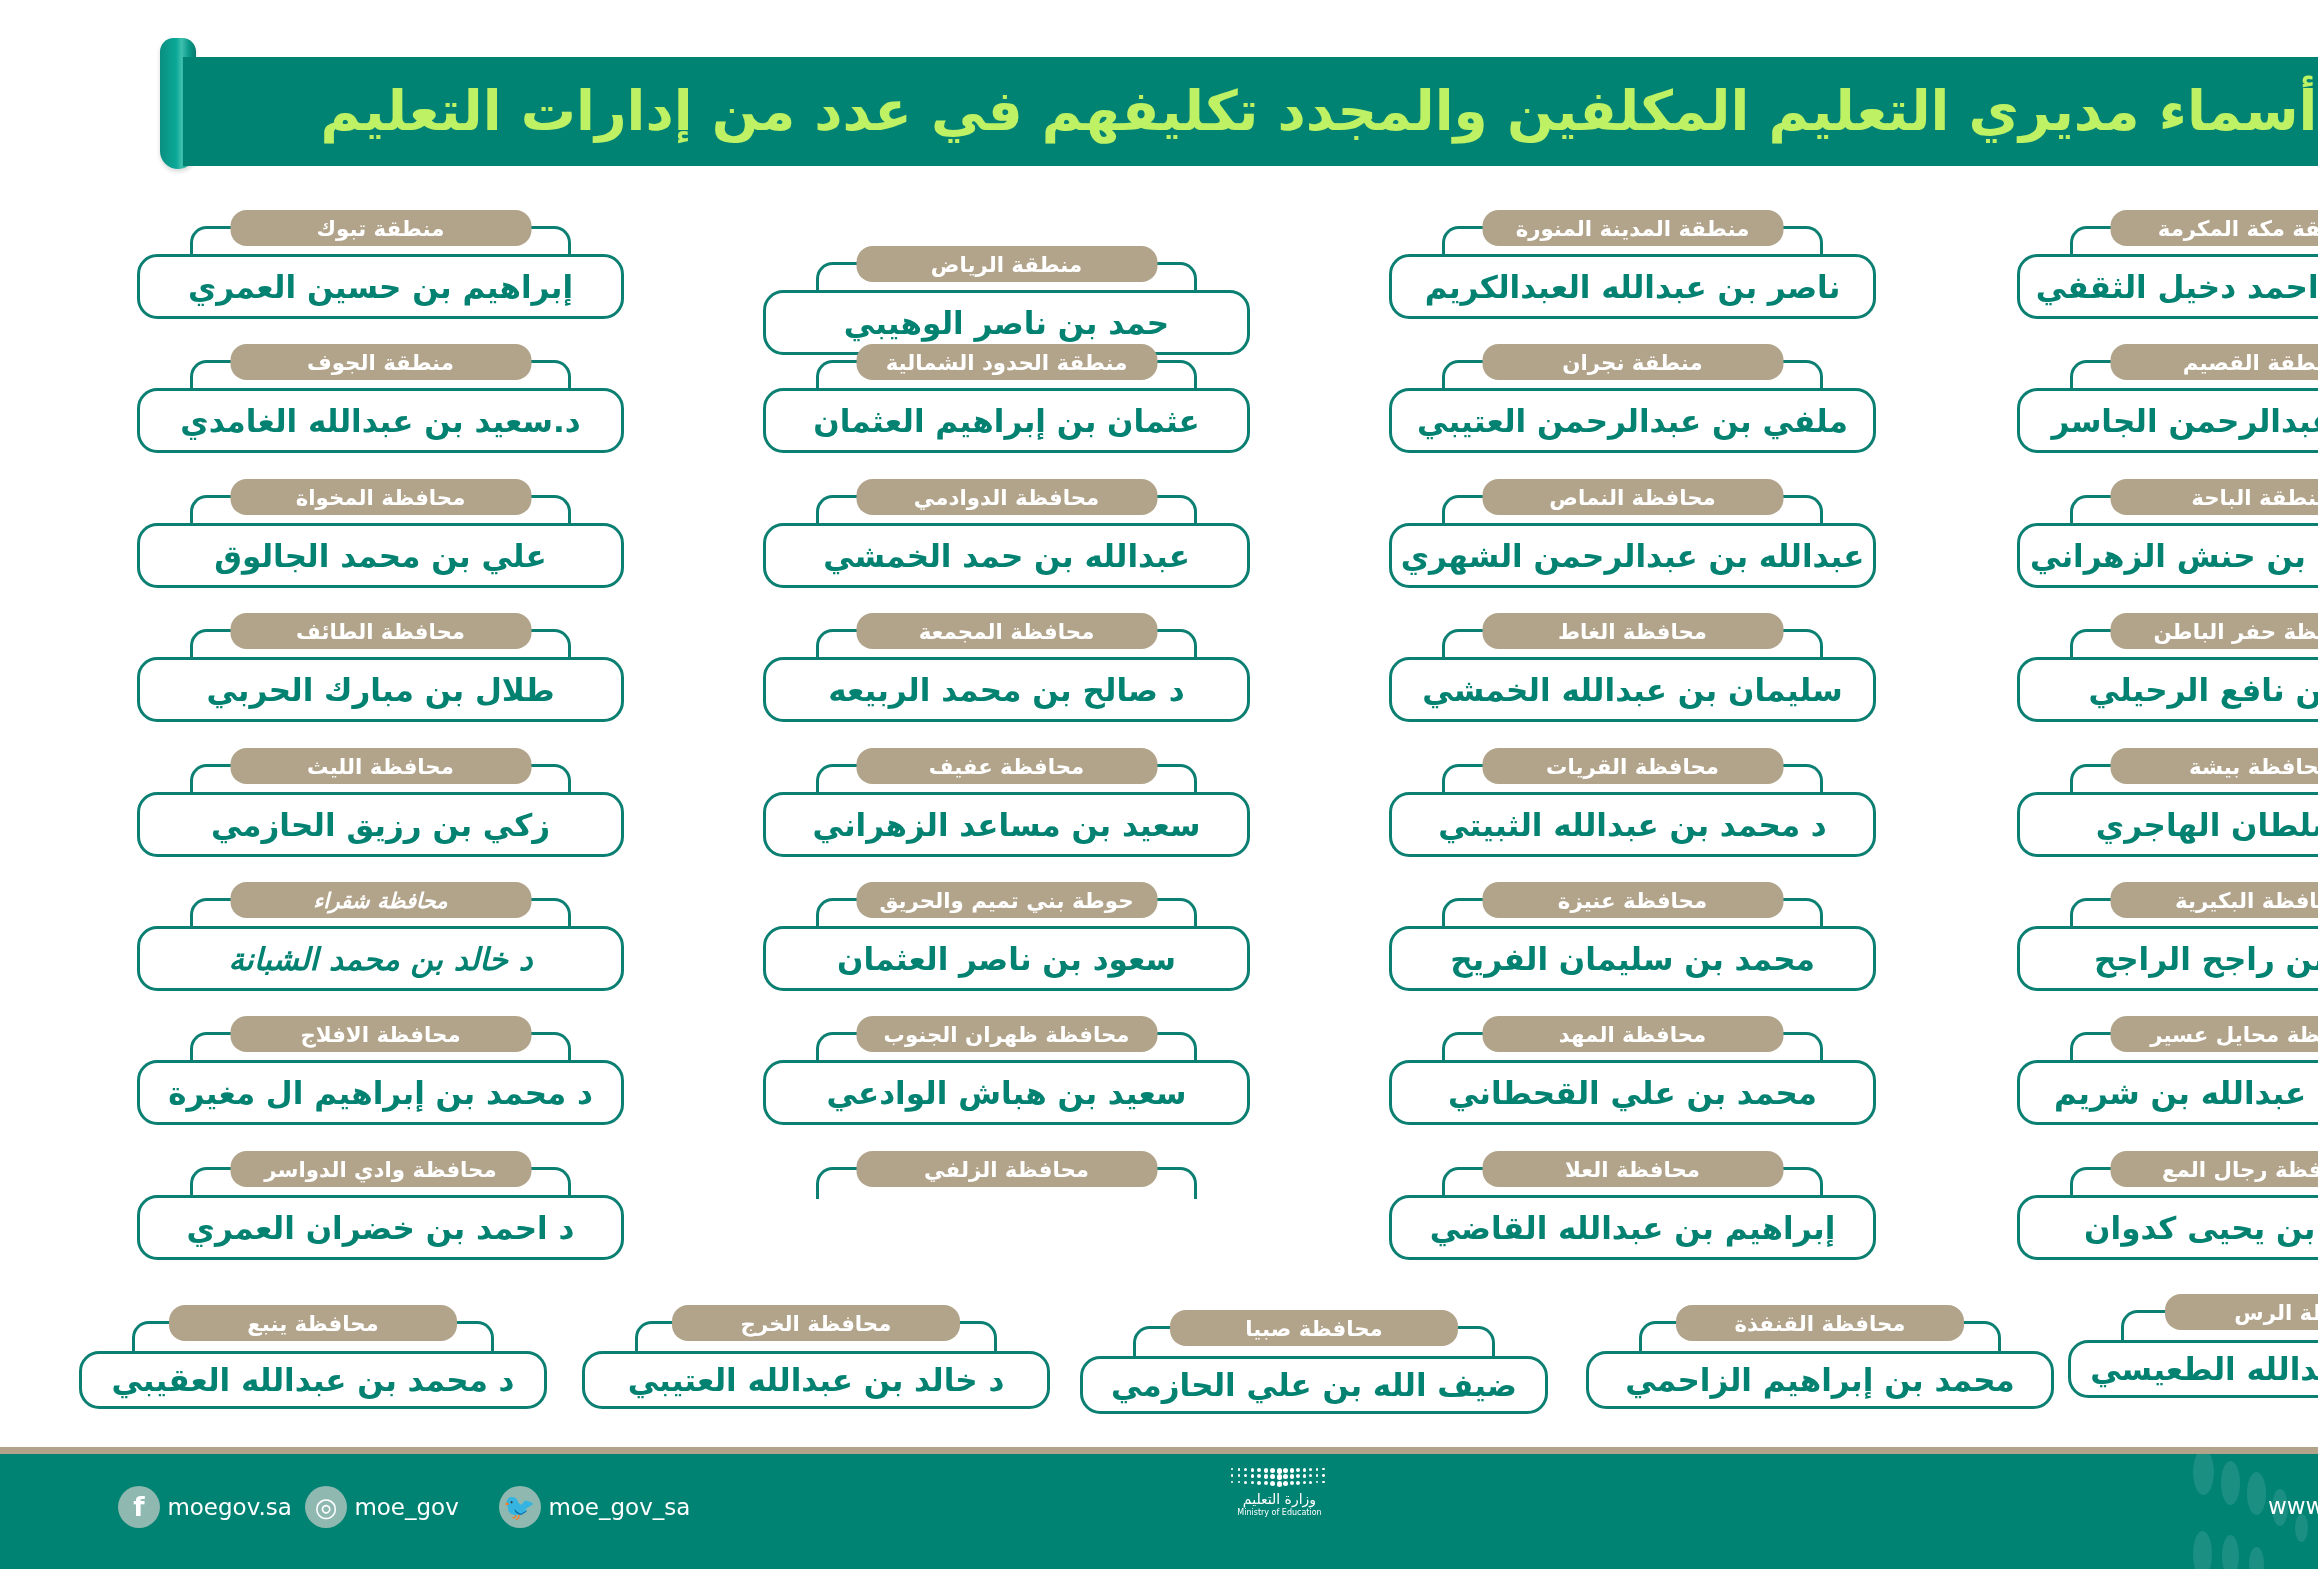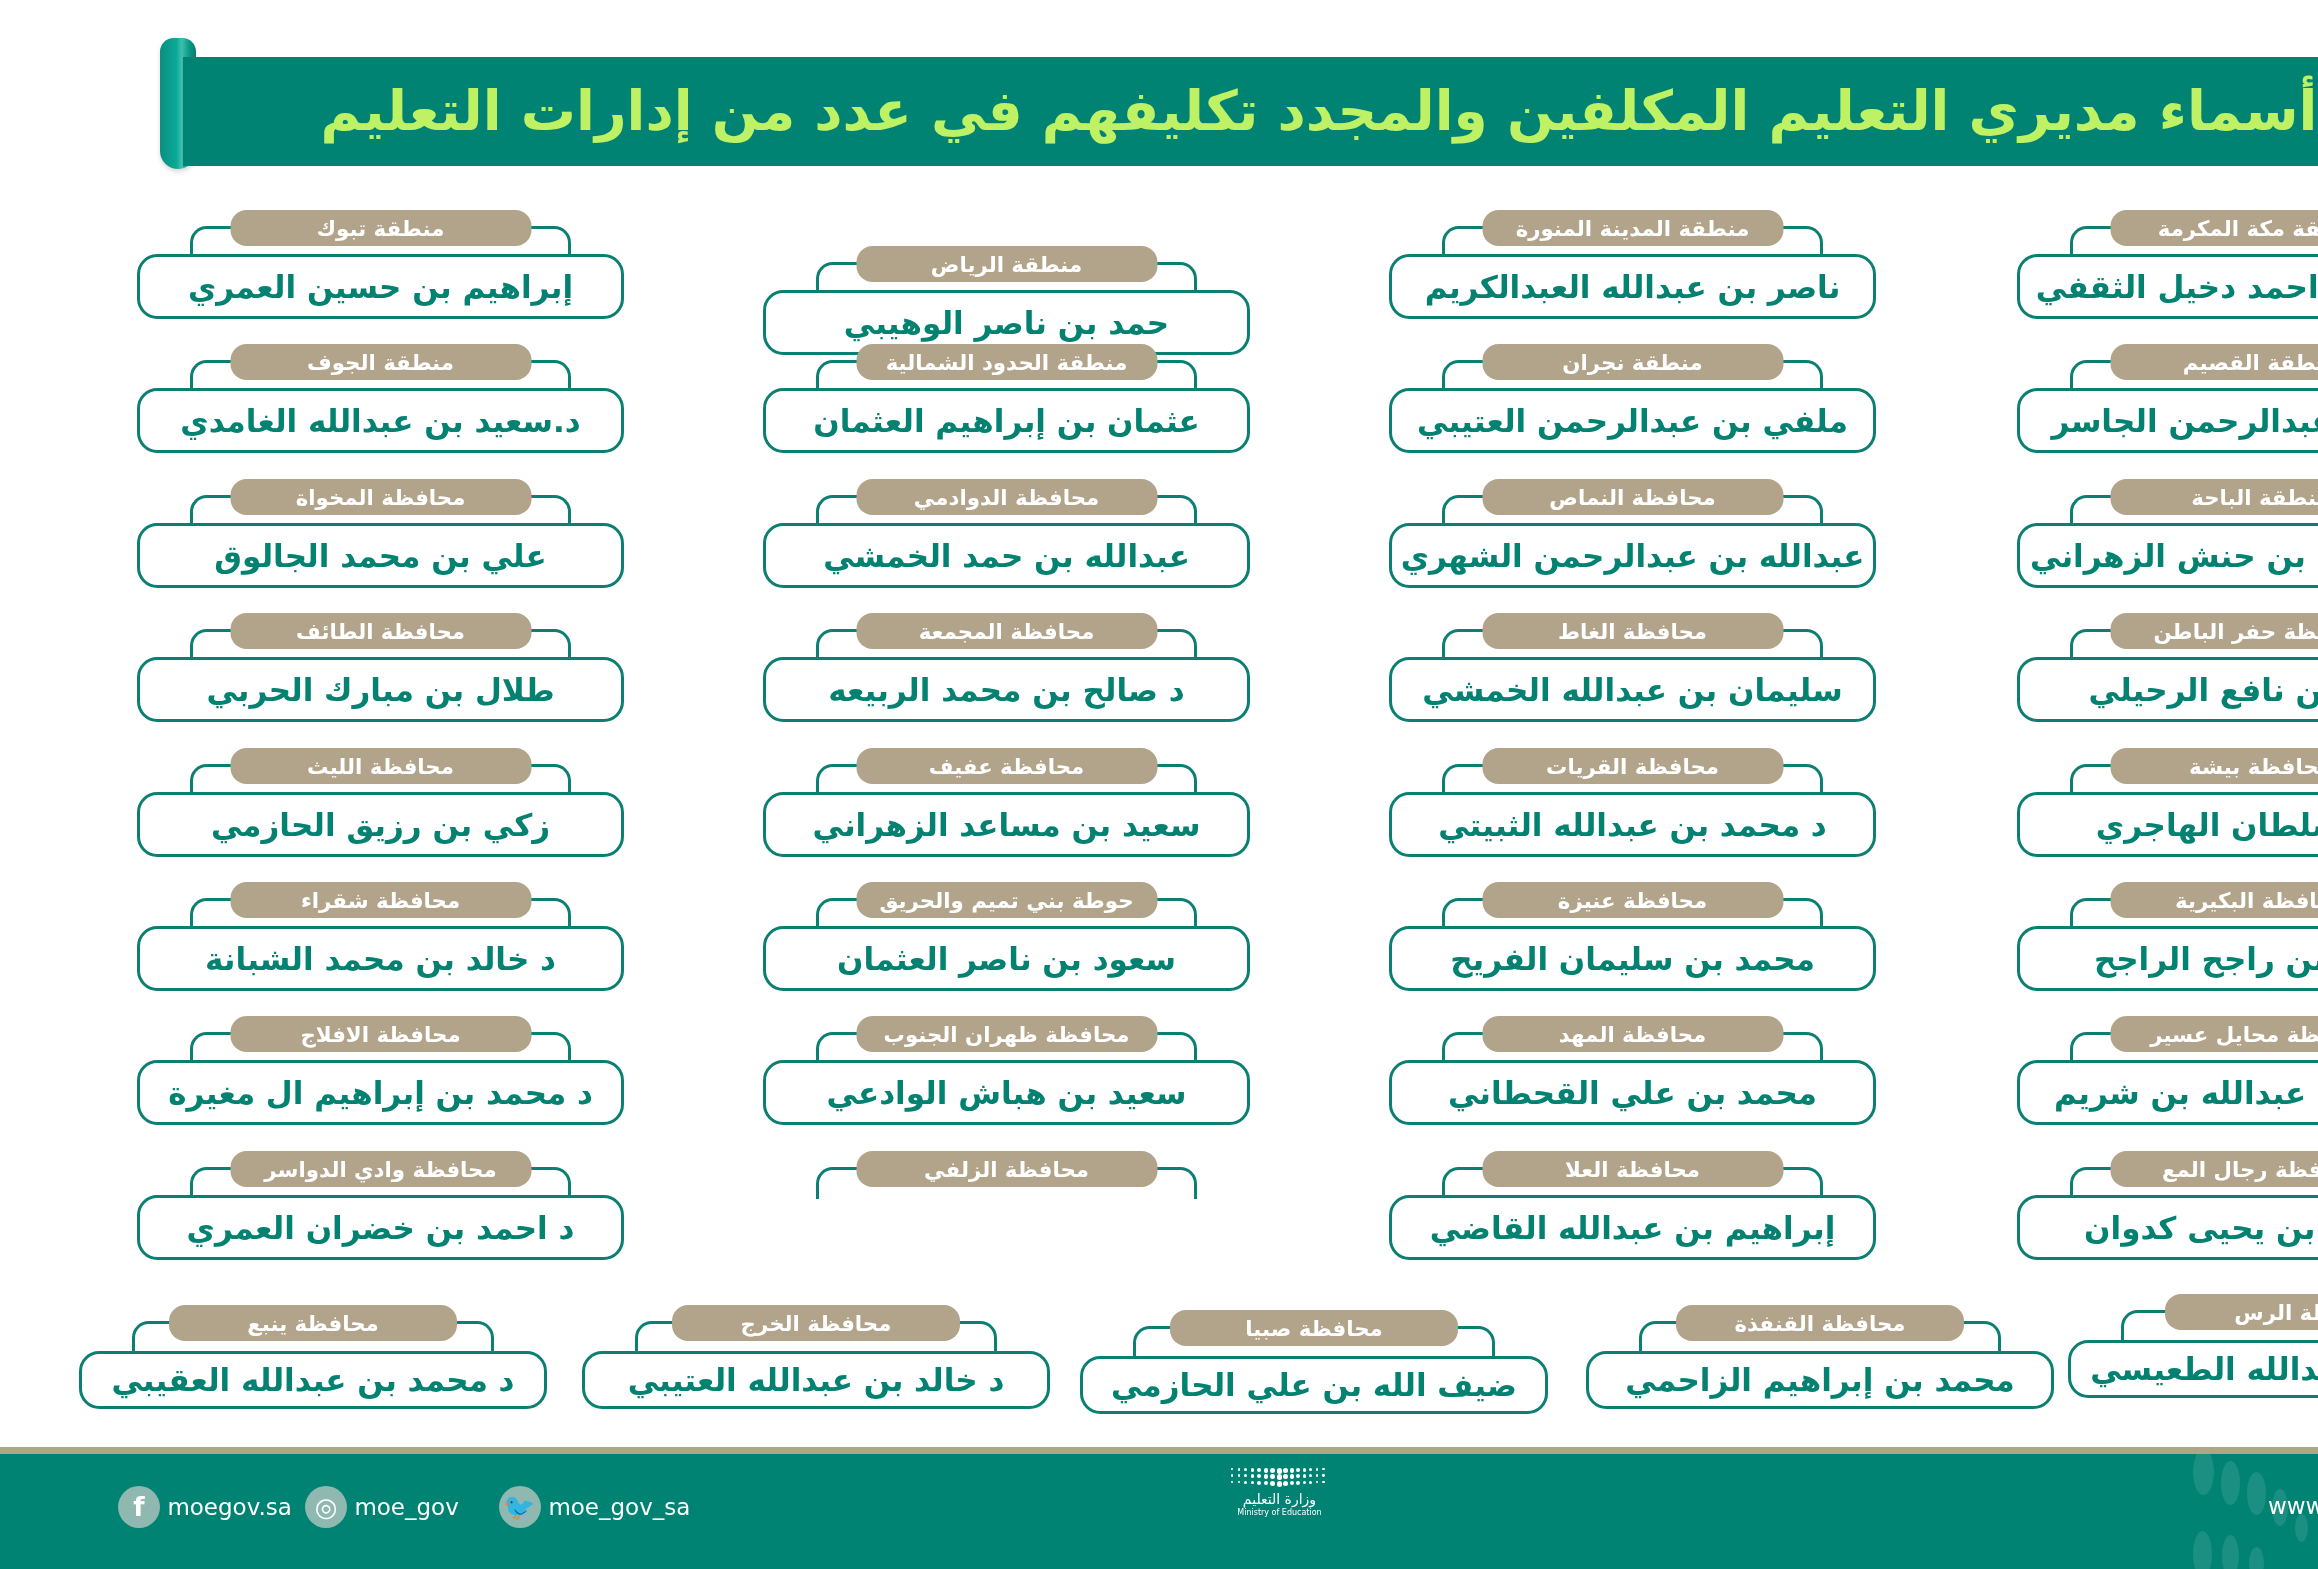--- a/index.html
+++ b/index.html
@@ -216,21 +216,21 @@
     <div class="card" style="left: 137px; top: 613px;">
       <div class="bracket"></div>
       <div class="pill">محافظة الطائف</div>
       <div class="box">طلال بن مبارك الحربي</div>
     </div>
     <div class="card" style="left: 137px; top: 748px;">
       <div class="bracket"></div>
       <div class="pill">محافظة الليث</div>
       <div class="box">زكي بن رزيق الحازمي</div>
     </div>
-    <div class="card" style="left: 137px; top: 882px;">
+    <div class="card" style="left: 137px; top: 882px; font-style: italic;">
       <div class="bracket"></div>
       <div class="pill">محافظة شقراء</div>
       <div class="box">د خالد بن محمد الشبانة</div>
     </div>
     <div class="card" style="left: 137px; top: 1016px;">
       <div class="bracket"></div>
       <div class="pill">محافظة الافلاج</div>
       <div class="box">د محمد بن إبراهيم ال مغيرة</div>
     </div>
     <div class="card" style="left: 137px; top: 1151px;">

